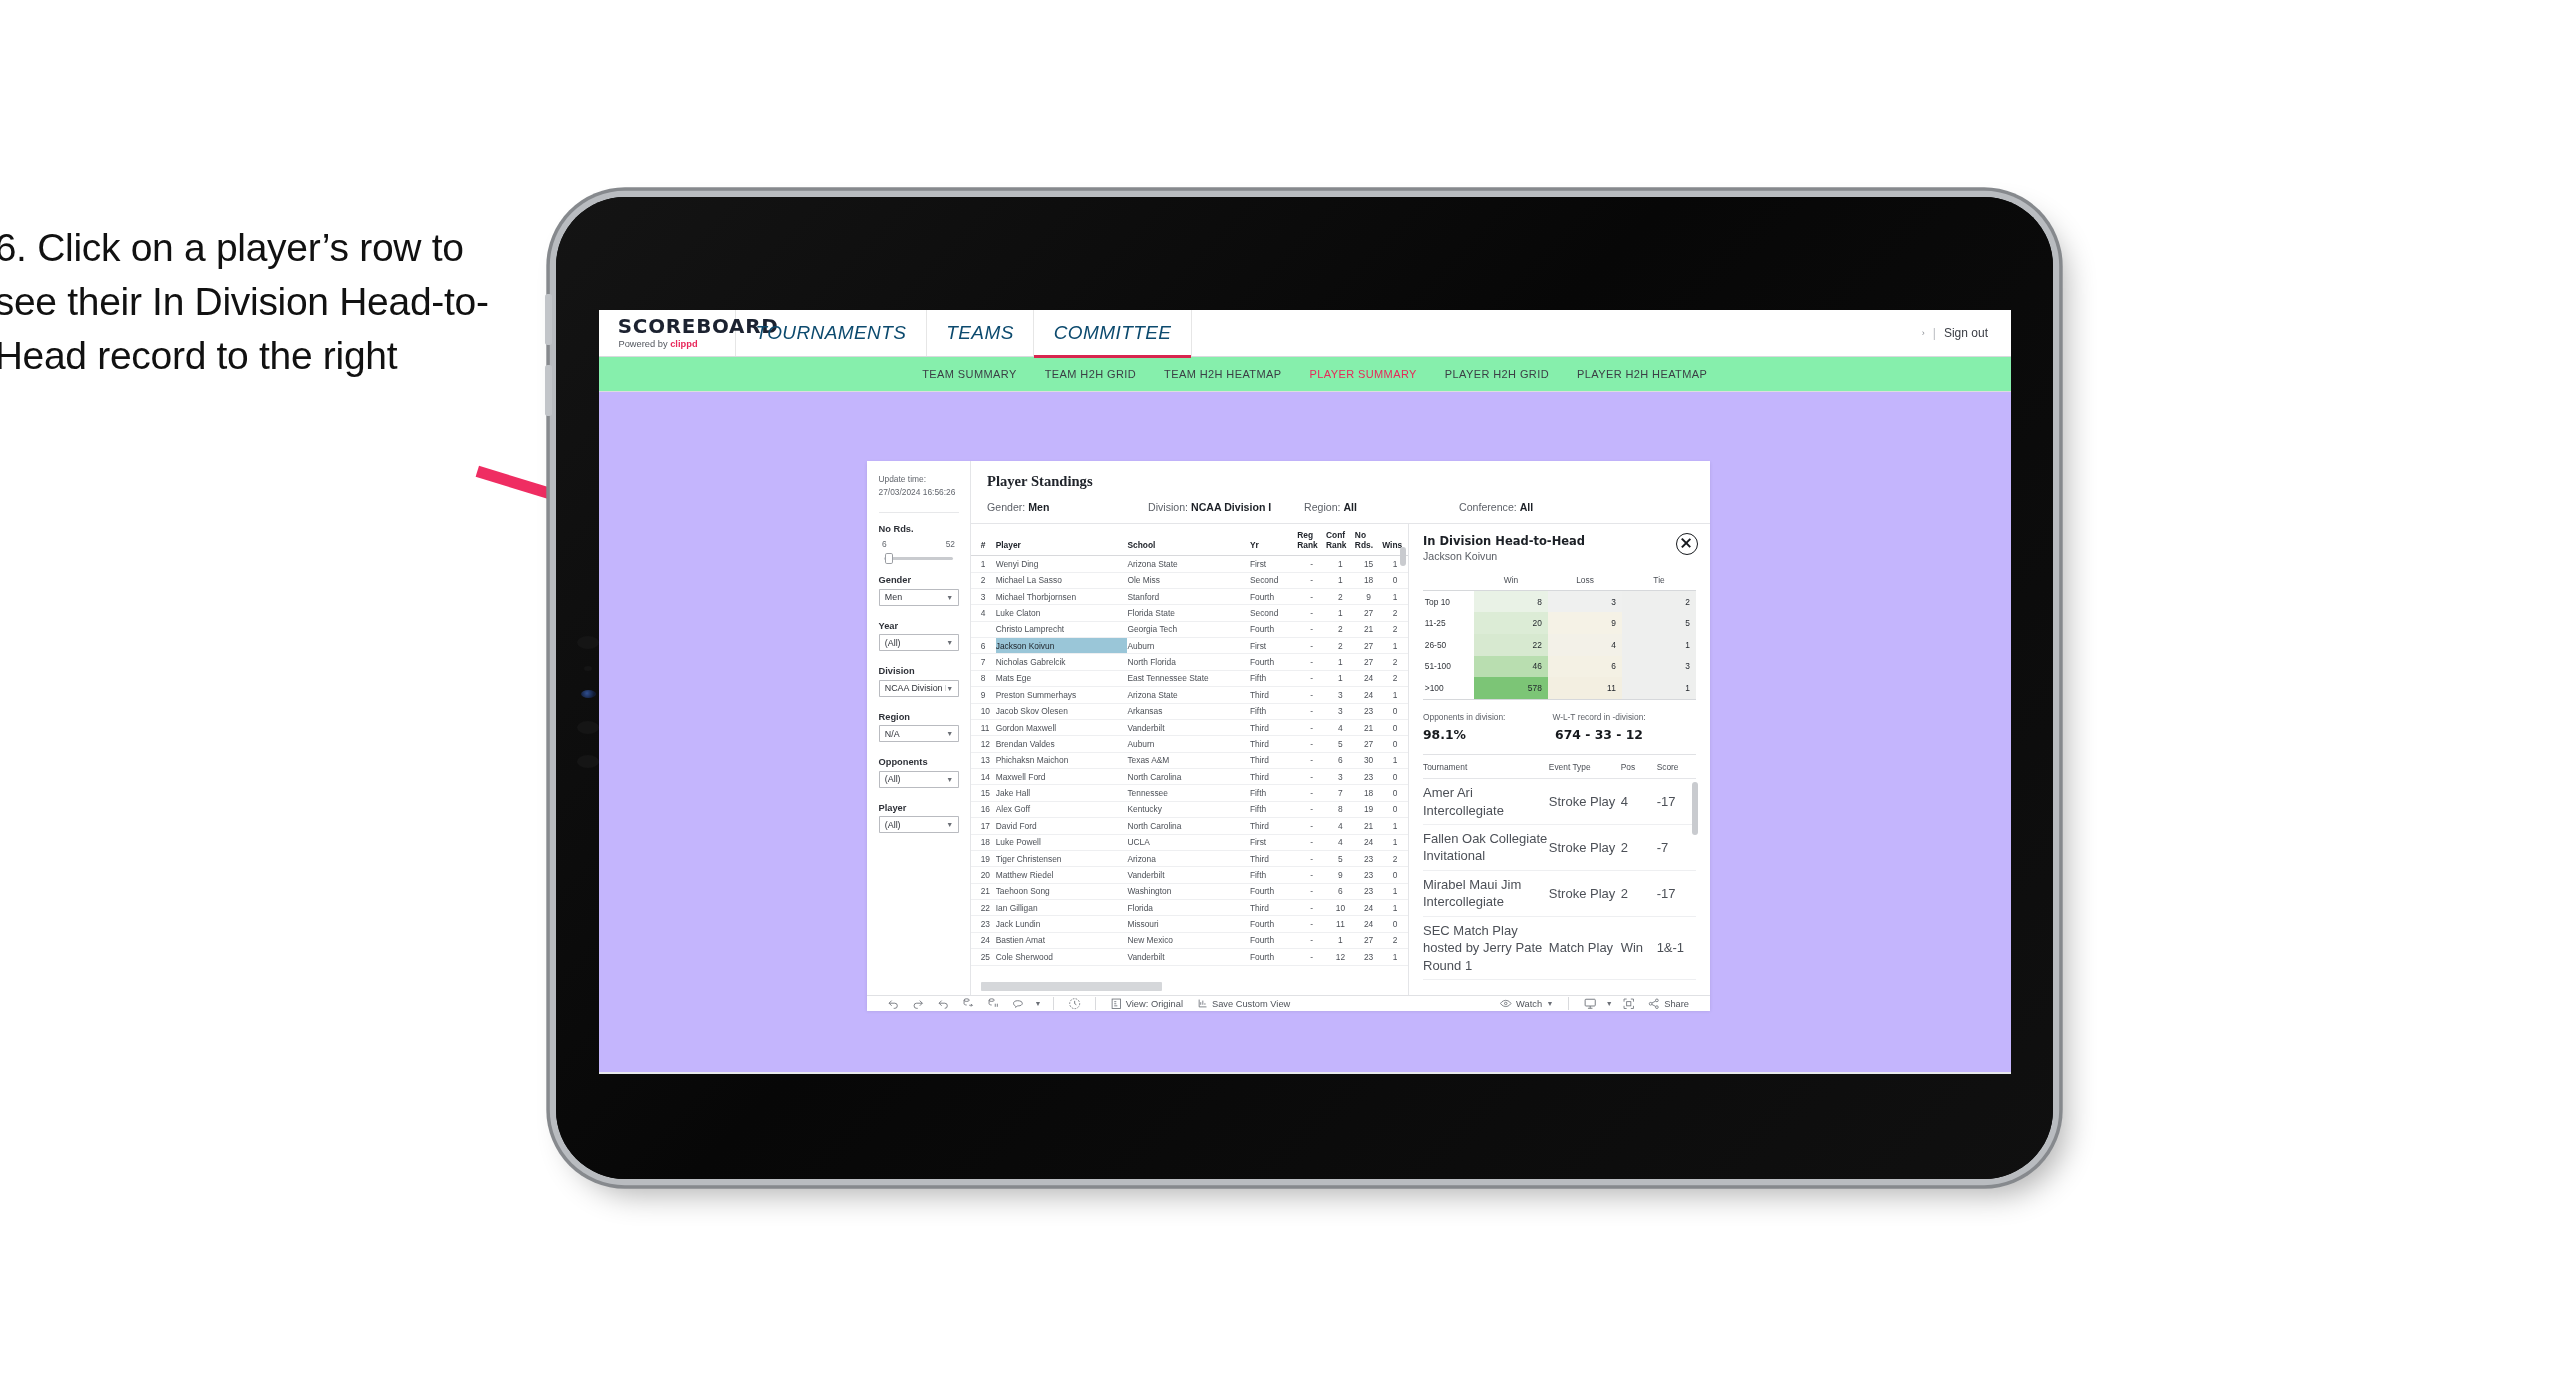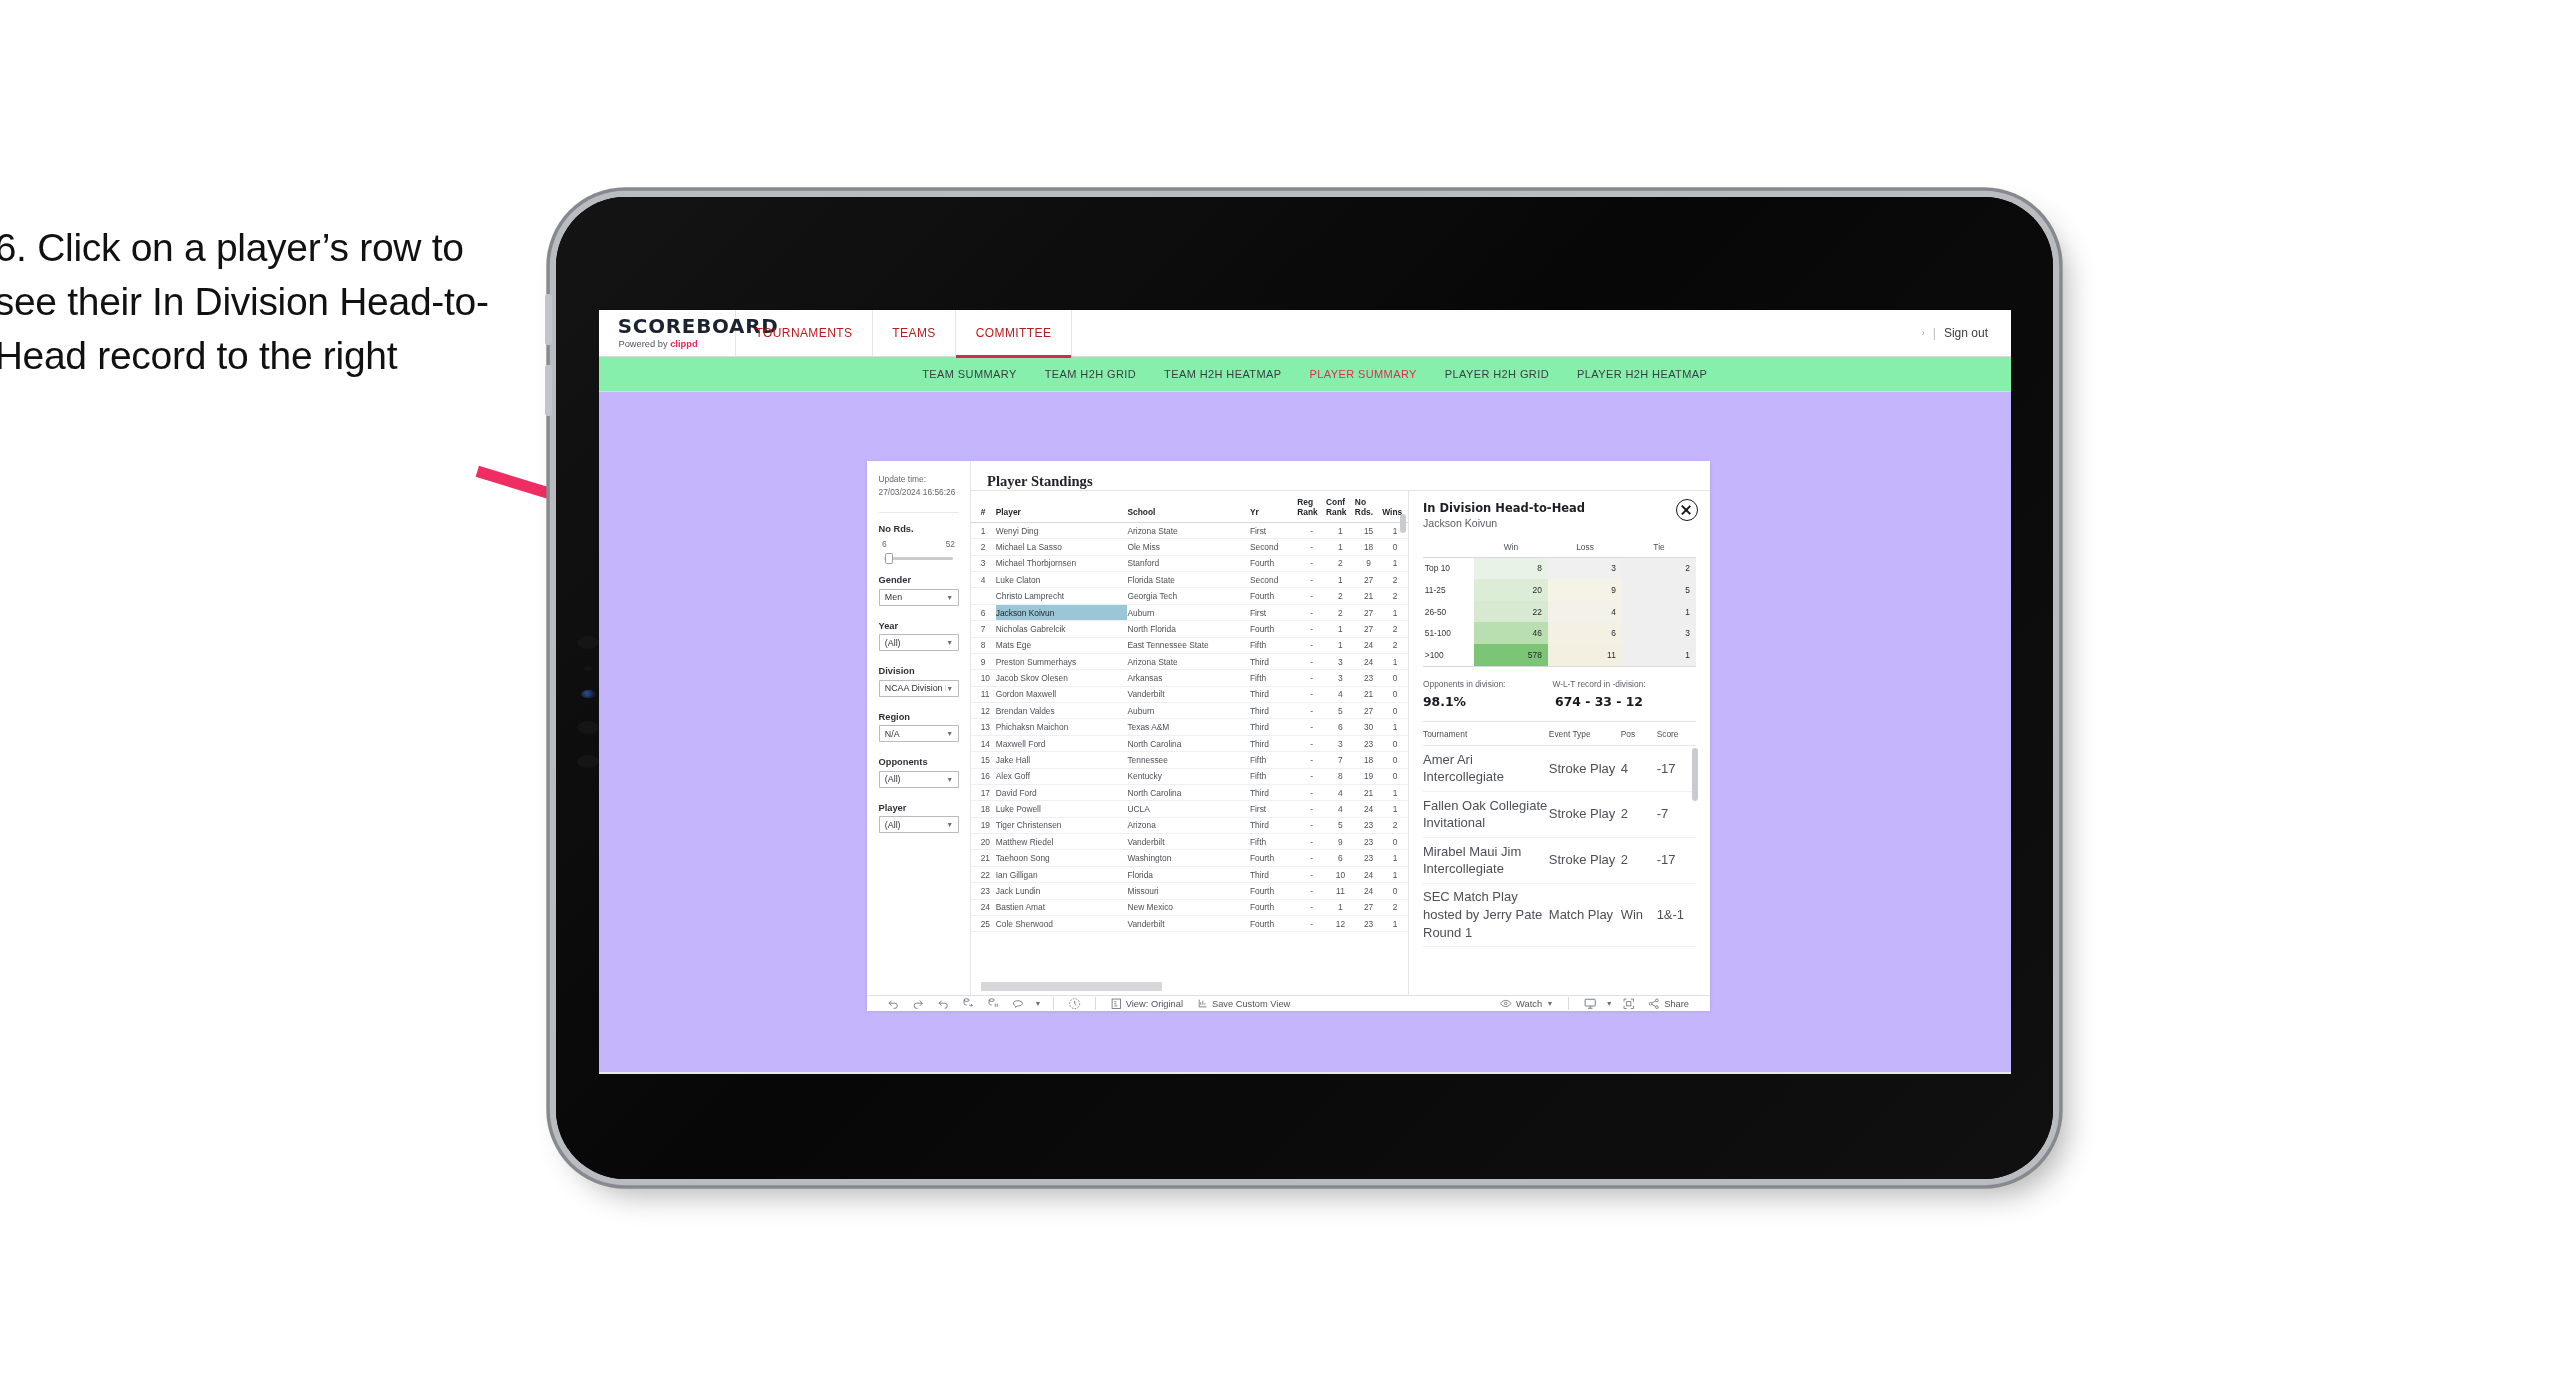--- a/index.html
+++ b/index.html
@@ -56,23 +56,23 @@
     height: 47px; background: #ffffff; display: flex; align-items: stretch;
     border-bottom: 1.8px solid #d9dadd;
   }
   .brand { width: 137px; display: flex; flex-direction: column; justify-content: center;
     padding-left: 19.5px; border-right: 0.9px solid #e6e6e6; }
   .brand-name { font-size: 19.5px; font-weight: 800; letter-spacing: 0.7px; color: #1c2230;
     font-family: "DejaVu Sans", sans-serif; line-height: 1; transform: scaleX(1.02); }
   .brand-sub { font-size: 9.3px; color: #52565e; margin-top: 2.7px; }
   .brand-sub b { color: #e8275a; font-weight: 700; }
   .topnav-item {
-    display: flex; align-items: center; padding: 0 19.5px; font-size: 12px;
-    color: #b91c1c; letter-spacing: 0.4px; border-right: 0.9px solid #e6e6e6;
-    position: relative; cursor: pointer;
+    display: flex; align-items: center; padding: 0 19.5px; font-size: 19px;
+    color: #0c4a6e; letter-spacing: 0.4px; border-right: 0.9px solid #e6e6e6;
+    position: relative; cursor: pointer; font-style: italic;
   }
   .topnav-item.active::after {
     content: ""; position: absolute; left: 0; right: 0; bottom: -1.8px; height: 2.7px; background: #d7264f;
   }
   .topnav-spacer { flex: 1; }
   .topnav-right { display: flex; align-items: center; padding-right: 23px;
     font-size: 12px; color: #3a3d44; gap: 8px; }
   .topnav-right .sep { color: #b9bcc1; }
   .caret-mini { font-size: 8.9px; color: #878b92; }
 
@@ -324,20 +324,38 @@
                 <div class="f-select">
                   <span class="val">(All)</span>
                   <span class="cv">▼</span>
                 </div>
               </div>
             </div>
 
             <div class="main">
               <div class="main-head">
                 <div class="h-title">Player Standings</div>
+                <div class="h-filters">
+                  <div class="fi fi-1">
+                    <span>Gender:</span>
+                    <b>Men</b>
+                  </div>
+                  <div class="fi fi-2">
+                    <span>Division:</span>
+                    <b>NCAA Division I</b>
+                  </div>
+                  <div class="fi fi-3">
+                    <span>Region:</span>
+                    <b>All</b>
+                  </div>
+                  <div class="fi">
+                    <span>Conference:</span>
+                    <b>All</b>
+                  </div>
+                </div>
               </div>
 
               <div class="panes">
 
                 <div class="tbl-wrap">
                   <table class="stand">
                     <thead>
                       <tr>
                         <th class="c-rank">#</th>
                         <th class="c-player">Player</th>

